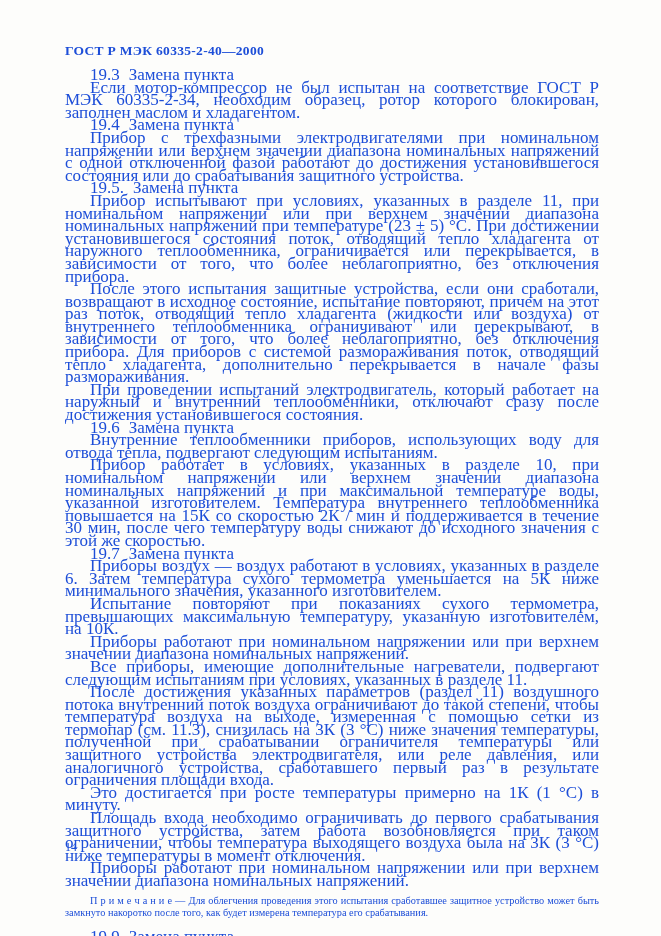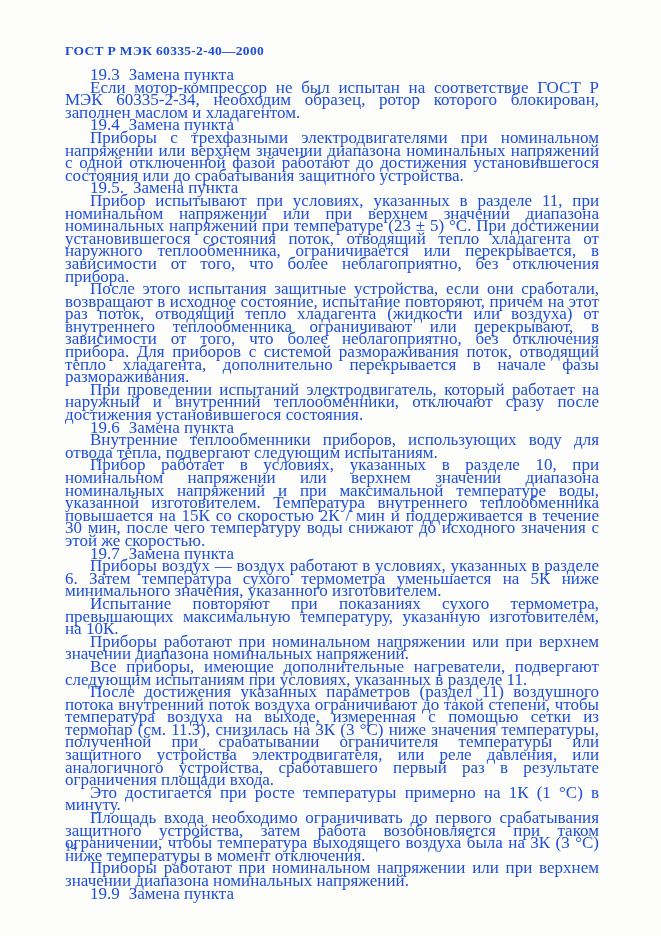--- a/index.html
+++ b/index.html
@@ -63,34 +63,35 @@
 </head>
 <body>
 
 <div class="page">
   <div class="doc-header">ГОСТ Р МЭК 60335-2-40—2000</div>
 
   <div class="content">
       <p class="heading"><span class="sec-num">19.3</span><span>Замена пункта</span></p>
       <p class="body">Если мотор-компрессор не был испытан на соответствие ГОСТ Р МЭК 60335-2-34, необходим образец, ротор которого блокирован, заполнен маслом и хладагентом.</p>
       <p class="heading"><span class="sec-num">19.4</span><span>Замена пункта</span></p>
-      <p class="body">Приборы с трехфазными электродвигателями при номинальном напряжении или верхнем значении диапазона номинальных напряжений с одной отключенной фазой работают до достижения установившегося состояния или до срабатывания защитного устройства.</p>
+      <p class="body">Прибор с трехфазными электродвигателями при номинальном напряжении или верхнем значении диапазона номинальных напряжений с одной отключенной фазой работают до достижения установившегося состояния или до срабатывания защитного устройства.</p>
       <p class="heading"><span class="sec-num">19.5.</span><span>Замена пункта</span></p>
       <p class="body">Прибор испытывают при условиях, указанных в разделе 11, при номинальном напряжении или при верхнем значении диапазона номинальных напряжений при температуре (23 ± 5) °С. При достижении установившегося состояния поток, отводящий тепло хладагента от наружного теплообменника, ограничивается или перекрывается, в зависимости от того, что более неблагоприятно, без отключения прибора.</p>
       <p class="body">После этого испытания защитные устройства, если они сработали, возвращают в исходное состояние, испытание повторяют, причем на этот раз поток, отводящий тепло хладагента (жидкости или воздуха) от внутреннего теплообменника ограничивают или перекрывают, в зависимости от того, что более неблагоприятно, без отключения прибора. Для приборов с системой размораживания поток, отводящий тепло хладагента, дополнительно перекрывается в начале фазы размораживания.</p>
       <p class="body">При проведении испытаний электродвигатель, который работает на наружный и внутренний теплообменники, отключают сразу после достижения установившегося состояния.</p>
       <p class="heading"><span class="sec-num">19.6</span><span>Замена пункта</span></p>
       <p class="body">Внутренние теплообменники приборов, использующих воду для отвода тепла, подвергают следующим испытаниям.</p>
       <p class="body">Прибор работает в условиях, указанных в разделе 10, при номинальном напряжении или верхнем значении диапазона номинальных напряжений и при максимальной температуре воды, указанной изготовителем. Температура внутреннего теплообменника повышается на 15К со скоростью 2К / мин и поддерживается в течение 30 мин, после чего температуру воды снижают до исходного значения с этой же скоростью.</p>
       <p class="heading"><span class="sec-num">19.7</span><span>Замена пункта</span></p>
       <p class="body">Приборы воздух — воздух работают в условиях, указанных в разделе 6. Затем температура сухого термометра уменьшается на 5К ниже минимального значения, указанного изготовителем.</p>
       <p class="body">Испытание повторяют при показаниях сухого термометра, превышающих максимальную температуру, указанную изготовителем, на 10К.</p>
       <p class="body">Приборы работают при номинальном напряжении или при верхнем значении диапазона номинальных напряжений.</p>
       <p class="body">Все приборы, имеющие дополнительные нагреватели, подвергают следующим испытаниям при условиях, указанных в разделе 11.</p>
       <p class="body">После достижения указанных параметров (раздел 11) воздушного потока внутренний поток воздуха ограничивают до такой степени, чтобы температура воздуха на выходе, измеренная с помощью сетки из термопар (см. 11.3), снизилась на 3К (3 °С) ниже значения температуры, полученной при срабатывании ограничителя температуры или защитного устройства электродвигателя, или реле давления, или аналогичного устройства, сработавшего первый раз в результате ограничения площади входа.</p>
       <p class="body">Это достигается при росте температуры примерно на 1К (1 °С) в минуту.</p>
       <p class="body">Площадь входа необходимо ограничивать до первого срабатывания защитного устройства, затем работа возобновляется при таком ограничении, чтобы температура выходящего воздуха была на 3К (3 °С) ниже температуры в момент отключения.</p>
       <p class="body">Приборы работают при номинальном напряжении или при верхнем значении диапазона номинальных напряжений.</p>
+      <p class="note">П р и м е ч а н и е — Для облегчения проведения этого испытания сработавшее защитное устройство может быть замкнуто накоротко после того, как будет измерена температура его срабатывания.</p>
       <p class="heading"><span class="sec-num">19.9</span><span>Замена пункта</span></p>
     </div>
 
   <div class="page-number">14</div>
 </div>
 
 </body></html>

